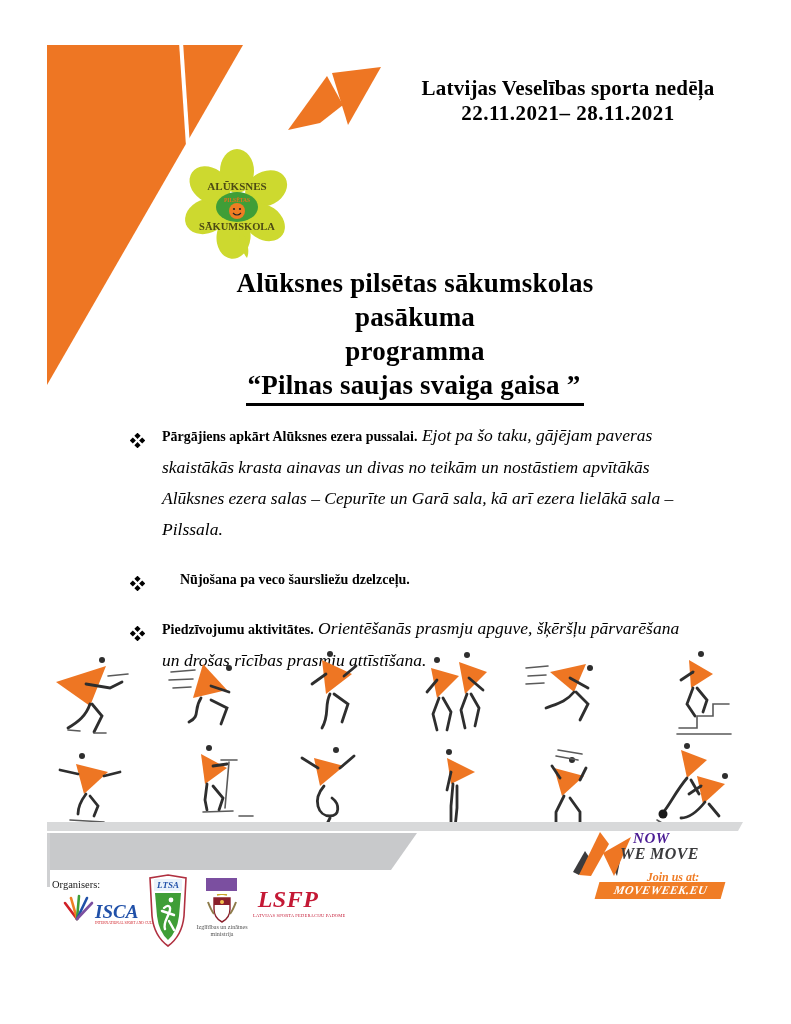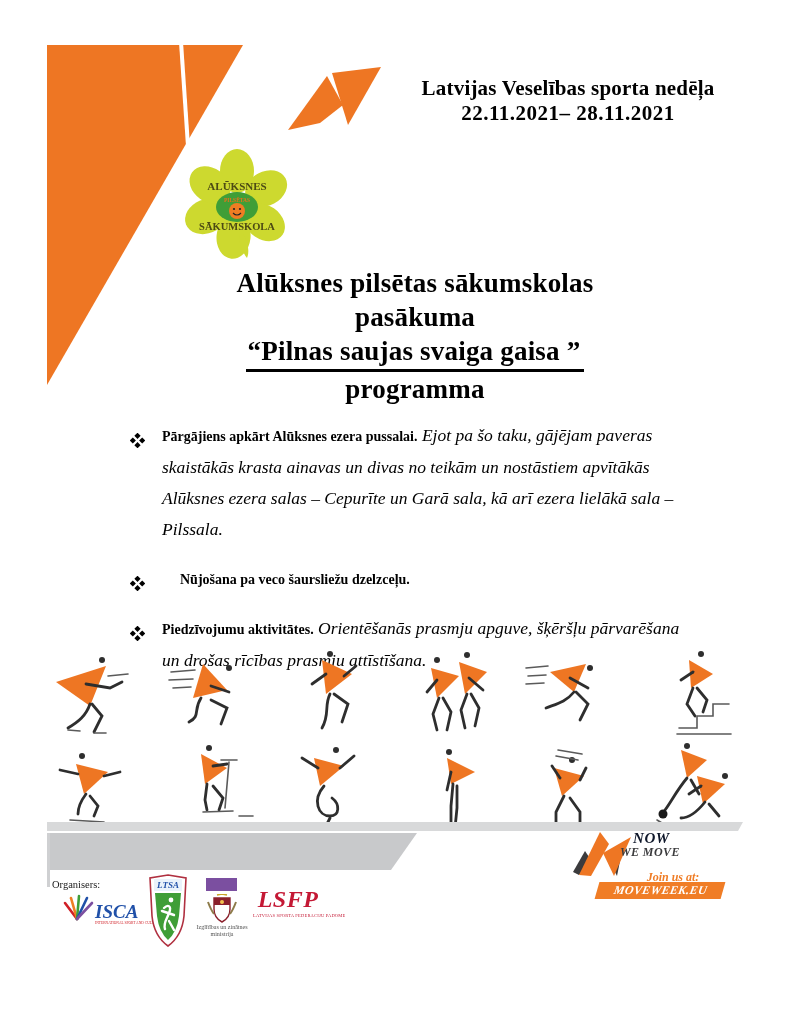--- a/index.html
+++ b/index.html
@@ -32,22 +32,22 @@
   
   .stripe-thin{position:absolute;left:47px;top:822px;width:696px;height:9px;background:#d8d9da;
                clip-path:polygon(0 0,100% 0,calc(100% - 5px) 100%,0 100%);}
   .stripe-main{position:absolute;left:47px;top:833px;width:370px;height:37px;background:#c8c9cb;
                clip-path:polygon(0 0,100% 0,calc(100% - 26px) 100%,0 100%);}
   .stripe-tick{position:absolute;left:47px;top:833px;width:3px;height:54px;background:#cfd0d2;}
 
   
   .nwm{position:absolute;left:573px;top:826px;width:185px;height:78px;}
   .nwm-now{position:absolute;left:60px;top:4px;font-size:15px;font-weight:900;font-style:italic;
-           color:#0f172a;letter-spacing:.6px;}
-  .nwm-wemove{position:absolute;left:47px;top:19px;font-size:12px;font-weight:900;font-style:italic;
+           color:#4c1d95;letter-spacing:.6px;}
+  .nwm-wemove{position:absolute;left:47px;top:19px;font-size:16px;font-weight:900;font-style:italic;
               color:#3b3b3d;letter-spacing:.4px;}
   .nwm-join{position:absolute;left:40px;top:44px;width:120px;text-align:center;font-size:12px;
             font-weight:bold;font-style:italic;color:#f07d26;}
   .nwm-band{position:absolute;left:24px;top:56px;width:126px;height:17px;background:#f07d26;
             transform:skewX(-16deg);display:flex;align-items:center;justify-content:center;}
   .nwm-site{font-size:12px;font-weight:900;font-style:italic;color:#fff;letter-spacing:.3px;transform:skewX(6deg);}
 
   
   .org-label{position:absolute;left:52px;top:879px;font-size:10.5px;color:#222;}
   .isca{position:absolute;left:63px;top:893px;}
@@ -98,22 +98,22 @@
       <circle cx="-3" cy="5" r="1.1" fill="#222"></circle>
       <circle cx="3" cy="5" r="1.1" fill="#222"></circle>
       <path d="M-4,9 Q0,13 4,9" stroke="#222" stroke-width="1.1" fill="none"></path>
       <text x="0" y="26" text-anchor="middle" font-size="10.5" font-weight="bold" fill="#4c4a14">SĀKUMSKOLA</text>
     </g>
   </svg>
 
   <div class="main-title">
     <div>Alūksnes pilsētas sākumskolas</div>
     <div>pasākuma</div>
+    <div>programma</div>
     <div><span class="u">“Pilnas saujas svaiga gaisa ”</span></div>
-    <div>programma</div>
   </div>
 
   <div class="bullets">
     <div class="bullet">
       <span class="marker">
         <svg width="15" height="15" viewBox="0 0 15 15">
             <g fill="#000">
           <rect x="5.3" y="0.6" width="4.4" height="4.4" transform="rotate(45 7.5 2.8)"></rect>
           <rect x="5.3" y="10" width="4.4" height="4.4" transform="rotate(45 7.5 12.2)"></rect>
           <rect x="0.6" y="5.3" width="4.4" height="4.4" transform="rotate(45 2.8 7.5)"></rect>

